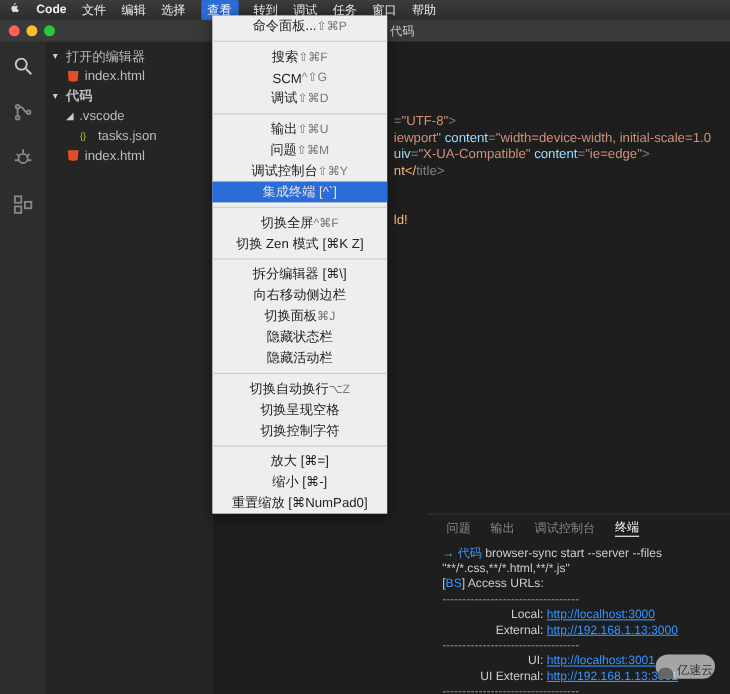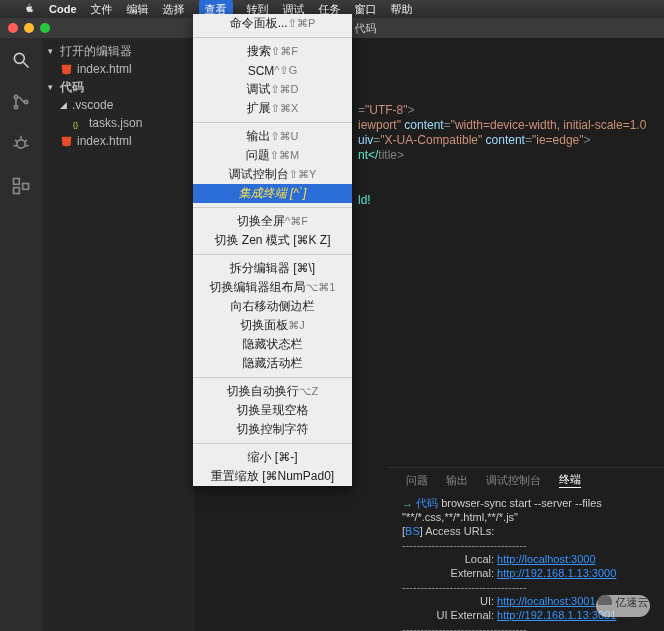--- a/index.html
+++ b/index.html
@@ -1,19 +1,19 @@
 <!DOCTYPE html>
 <html><head>
 <meta charset="utf-8">
 <style>
   * { margin: 0; padding: 0; box-sizing: border-box; font-family: -apple-system, "Helvetica Neue", "PingFang SC", sans-serif; }
   body { width: 664px; height: 631px; background: #1e1e1e; overflow: hidden; position: relative; }
 
   
-  .menubar { height: 18px; background: linear-gradient(#3c3c3c,#2c2c2c); display: flex; align-items: center; padding: 0 24px; color: #eee; font-size: 11px; gap: 14px; }
+  .menubar { height: 18px; background: linear-gradient(#3c3c3c,#2c2c2c); display: flex; align-items: center; padding: 0 8px; color: #eee; font-size: 11px; gap: 14px; }
   .apple-icon { width: 11px; height: 11px; }
   .menubar .mi { cursor: default; }
   .menubar .mi.active { background: #2b6cd6; color: #fff; padding: 2px 6px; border-radius: 2px; }
 
   
   .titlebar { height: 20px; background: #3a3a3a; display: flex; align-items: center; padding: 0 8px; color: #ccc; font-size: 11px; position: relative; }
   .traffic { display: flex; gap: 6px; }
   .dot { width: 10px; height: 10px; border-radius: 50%; }
   .dot.r { background: #ff5f56; } .dot.y { background: #ffbd2e; } .dot.g { background: #27c93f; }
   .titlebar .title { position: absolute; left: 0; right: 0; text-align: center; }
@@ -27,39 +27,39 @@
   .tree-row { display: flex; align-items: center; height: 18px; padding-left: 6px; gap: 4px; cursor: pointer; }
   .tree-row .tw { width: 8px; font-size: 9px; color: #ccc; }
   .tree-row .ic { width: 13px; height: 13px; display: inline-flex; }
   .indent1 { padding-left: 18px; } .indent2 { padding-left: 30px; }
 
   .editor { flex: 1; background: #1e1e1e; position: relative; color: #ccc; font-size: 12px; font-family: Menlo, Consolas, monospace; }
   .codearea { position: absolute; left: 164px; top: 50px; line-height: 15px; white-space: pre; }
   .c-tag { color: #808080; }
   .c-attr { color: #9cdcfe; }
   .c-str { color: #ce9178; }
-  .c-txt { color: #5eead4; }
+  .c-txt { color: #fdba74; }
 
   
   .menu { position: absolute; left: 193px; top: 14px; width: 159px; background: #eeeeee; box-shadow: 0 4px 12px rgba(0,0,0,.5); font-size: 12px; color: #222; z-index: 100; }
   .menu .row { display: flex; justify-content: center; align-items: center; height: 19px; padding: 0 10px; cursor: default; }
-  .menu .row.hi { background: #2b6cd6; color: #fde047; font-style: italic; }
+  .menu .row.hi { background: #2b6cd6; color: #e5e5e5; }
   .menu .sep { height: 1px; background: #ccc; margin: 4px 0; }
   .menu .sc { color: #777; font-size: 11px; }
   .menu .row.hi .sc { color: #fff; }
 
   
   .panel { position: absolute; left: 194px; right: 0; bottom: 0; height: 164px; background: #1e1e1e; border-top: 1px solid #333; }
   .panel-tabs { height: 24px; display: flex; gap: 18px; padding-left: 18px; align-items: center; font-size: 11px; color: #888; }
   .panel-tabs .pt { cursor: pointer; } .panel-tabs .pt.active { color: #fff; border-bottom: 1px solid #fff; }
   .term { padding: 4px 14px; font-family: Menlo, monospace; font-size: 11px; line-height: 14px; }
   .t-g { color: #4ec9b0; } .t-b { color: #3794ff; } .t-w { color: #ccc; } .t-d { color: #999; }
   .t-url { color: #3794ff; text-decoration: underline; }
 
-  .watermark { position: absolute; right: 14px; bottom: 14px; width: 54px; height: 22px; background: rgba(255,255,255,.6); border-radius: 11px; display: flex; align-items: flex-start; justify-content: center; font-size: 11px; color: #333; z-index: 200; }
+  .watermark { position: absolute; right: 14px; bottom: 14px; width: 54px; height: 22px; background: rgba(255,255,255,.6); border-radius: 11px; display: flex; align-items: flex-end; justify-content: center; font-size: 11px; color: #333; z-index: 200; }
   .watermark::before { content: ""; width: 14px; height: 10px; background: #666; border-radius: 6px 6px 0 0; margin-right: 4px; }
 </style>
 </head>
 <body>
 
 <div class="menubar">
   <span>
     <svg class="apple-icon" viewBox="0 0 24 24" fill="#ddd">
         <path d="M16 13c0-3 2-4 2-4-1-2-3-2-3-2-2 0-2 1-3 1s-2-1-3-1c-2 0-4 2-4 5 0 4 3 8 5 8 1 0 1-1 3-1s2 1 3 1c2 0 4-4 4-5-3-1-4-2-4-2zM13 4c1-1 1-3 1-3-1 0-2 1-3 2s-1 2-1 3c1 0 2-1 3-2z"></path>
       </svg>
@@ -198,24 +198,20 @@
         <span class="sc">⇧⌘F</span>
       </div>
       <div class="row">
         <span>SCM</span>
         <span class="sc">^⇧G</span>
       </div>
       <div class="row">
         <span>调试</span>
         <span class="sc">⇧⌘D</span>
       </div>
-      <div class="row">
-        <span>扩展</span>
-        <span class="sc">⇧⌘X</span>
-      </div>
       <div class="sep"></div>
       <div class="row">
         <span>输出</span>
         <span class="sc">⇧⌘U</span>
       </div>
       <div class="row">
         <span>问题</span>
         <span class="sc">⇧⌘M</span>
       </div>
       <div class="row">
@@ -234,24 +230,20 @@
       <div class="row">
         <span>切换 Zen 模式 [⌘K Z]</span>
         <span class="sc"></span>
       </div>
       <div class="sep"></div>
       <div class="row">
         <span>拆分编辑器 [⌘\]</span>
         <span class="sc"></span>
       </div>
       <div class="row">
-        <span>切换编辑器组布局</span>
-        <span class="sc">⌥⌘1</span>
-      </div>
-      <div class="row">
         <span>向右移动侧边栏</span>
         <span class="sc"></span>
       </div>
       <div class="row">
         <span>切换面板</span>
         <span class="sc">⌘J</span>
       </div>
       <div class="row">
         <span>隐藏状态栏</span>
         <span class="sc"></span>
@@ -268,20 +260,24 @@
       <div class="row">
         <span>切换呈现空格</span>
         <span class="sc"></span>
       </div>
       <div class="row">
         <span>切换控制字符</span>
         <span class="sc"></span>
       </div>
       <div class="sep"></div>
       <div class="row">
+        <span>放大 [⌘=]</span>
+        <span class="sc"></span>
+      </div>
+      <div class="row">
         <span>缩小 [⌘-]</span>
         <span class="sc"></span>
       </div>
       <div class="row">
         <span>重置缩放 [⌘NumPad0]</span>
         <span class="sc"></span>
       </div>
     </div>
 </div>
 

